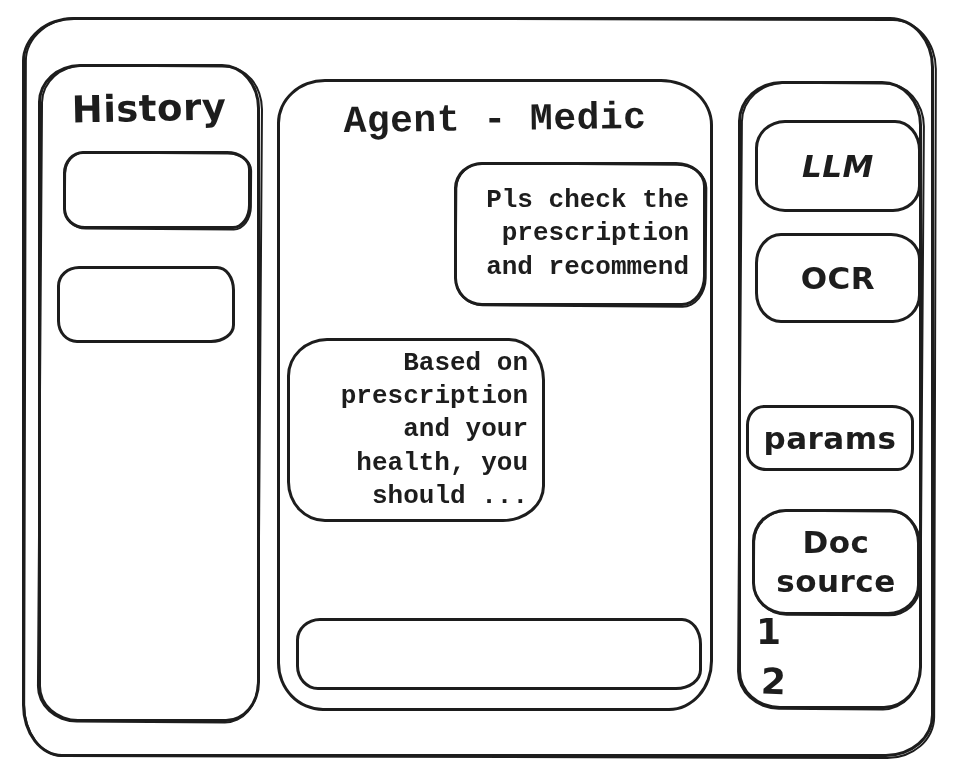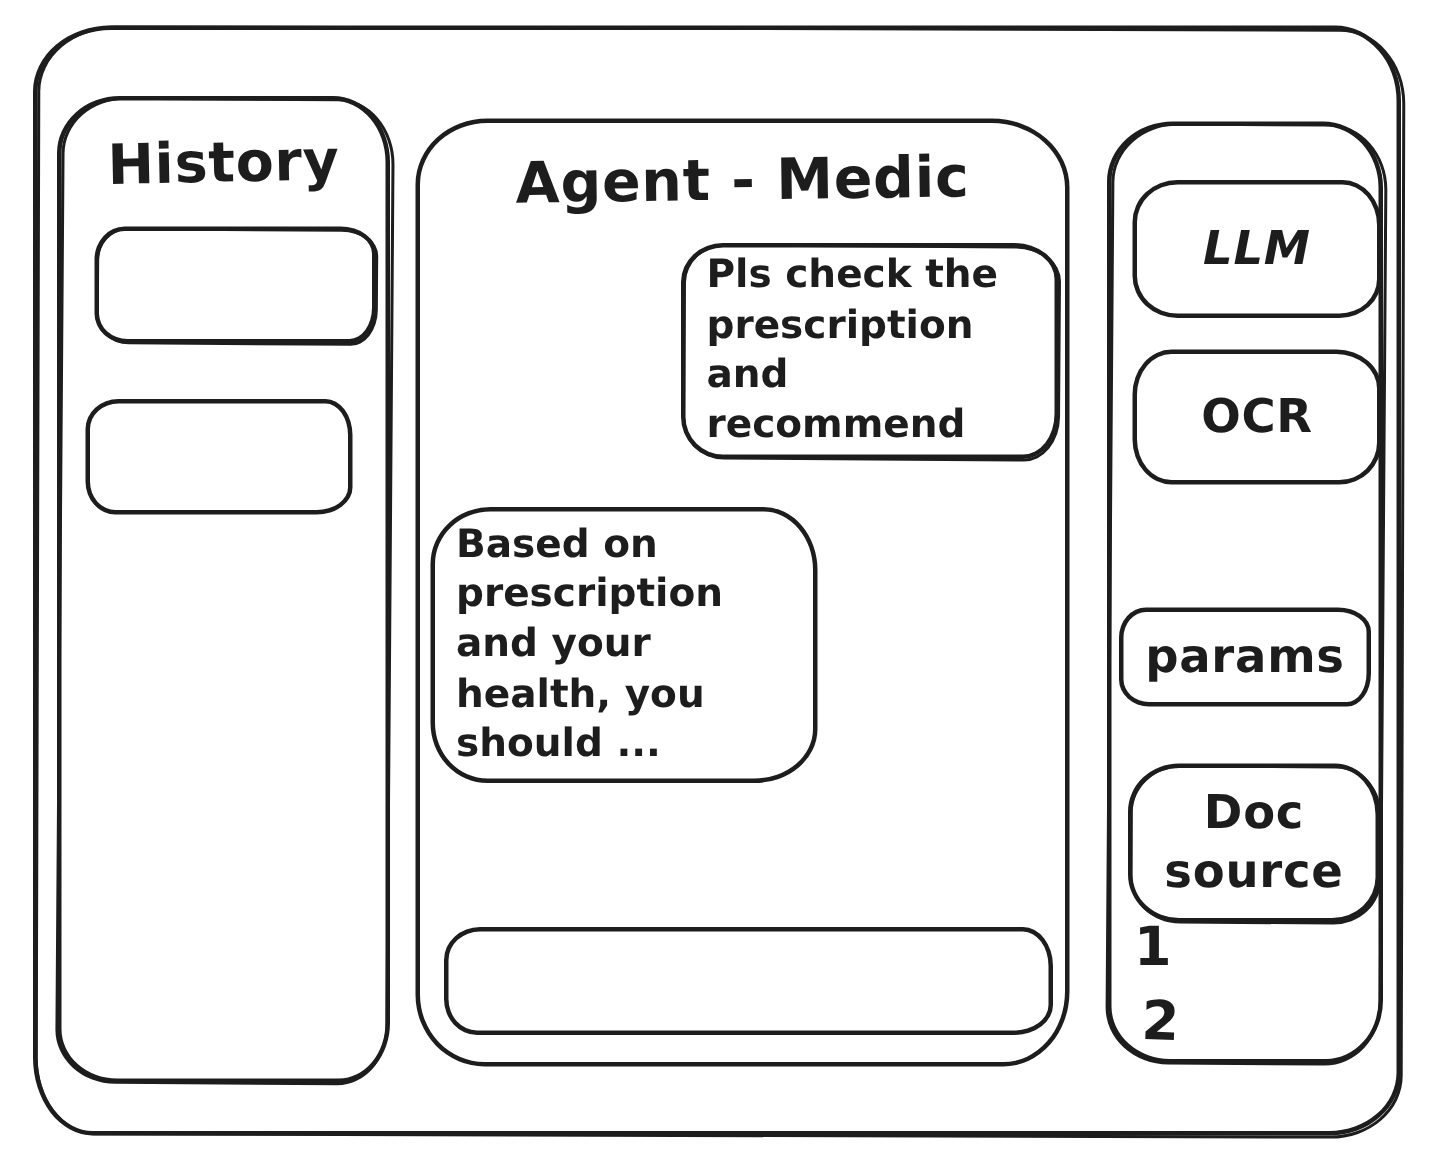--- a/index.html
+++ b/index.html
@@ -59,29 +59,30 @@
   }
   .history-item-2{
     left:16px;top:199px;width:178px;height:77px;
     border-radius:22px 18px 24px 20px / 20px 24px 18px 22px;
   }
 
   
   .chat-panel{
     left:277px;top:79px;width:436px;height:632px;
     border-radius:48px 52px 44px 46px / 44px 46px 50px 48px;
+    font-family:Liberation Mono, monospace;
   }
   .chat-title{
     top:16px;left:0;width:100%;
     text-align:center;font-size:38px;
     transform:rotate(-.8deg);
   }
   .bubble{
     display:flex;align-items:center;justify-content:center;
-    text-align:left;
+    text-align:right;
     font-weight:700;font-size:26px;line-height:1.28;
     padding:22px 14px;
   }
   .user-bubble{
     left:174px;top:80px;width:252px;height:144px;
     border-radius:28px 30px 24px 28px / 26px 24px 30px 28px;
   }
   .assistant-bubble{
     left:7px;top:256px;width:258px;height:184px;
     border-radius:40px 36px 42px 38px / 38px 42px 36px 40px;

